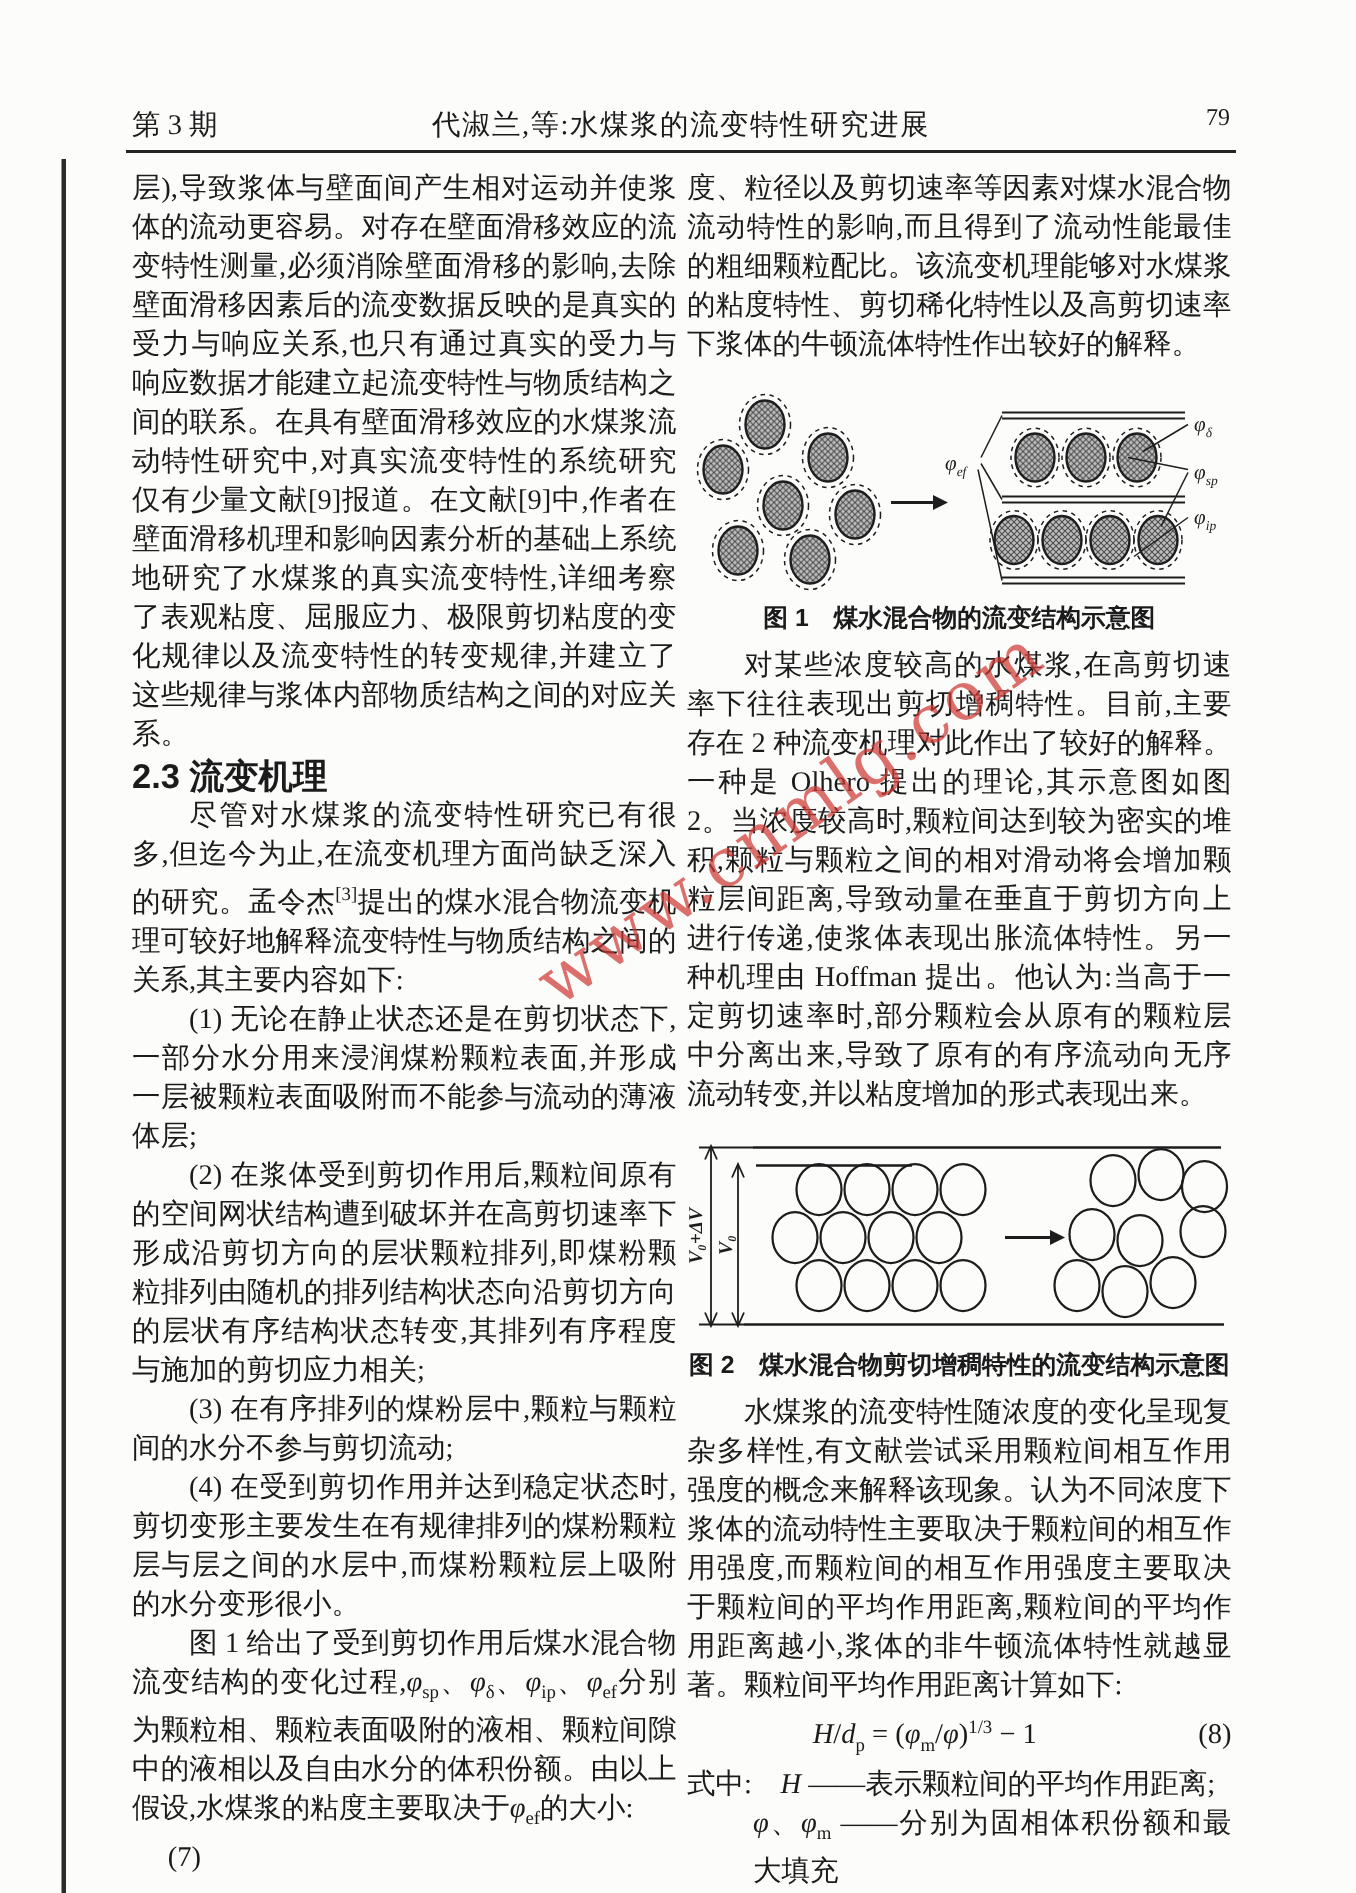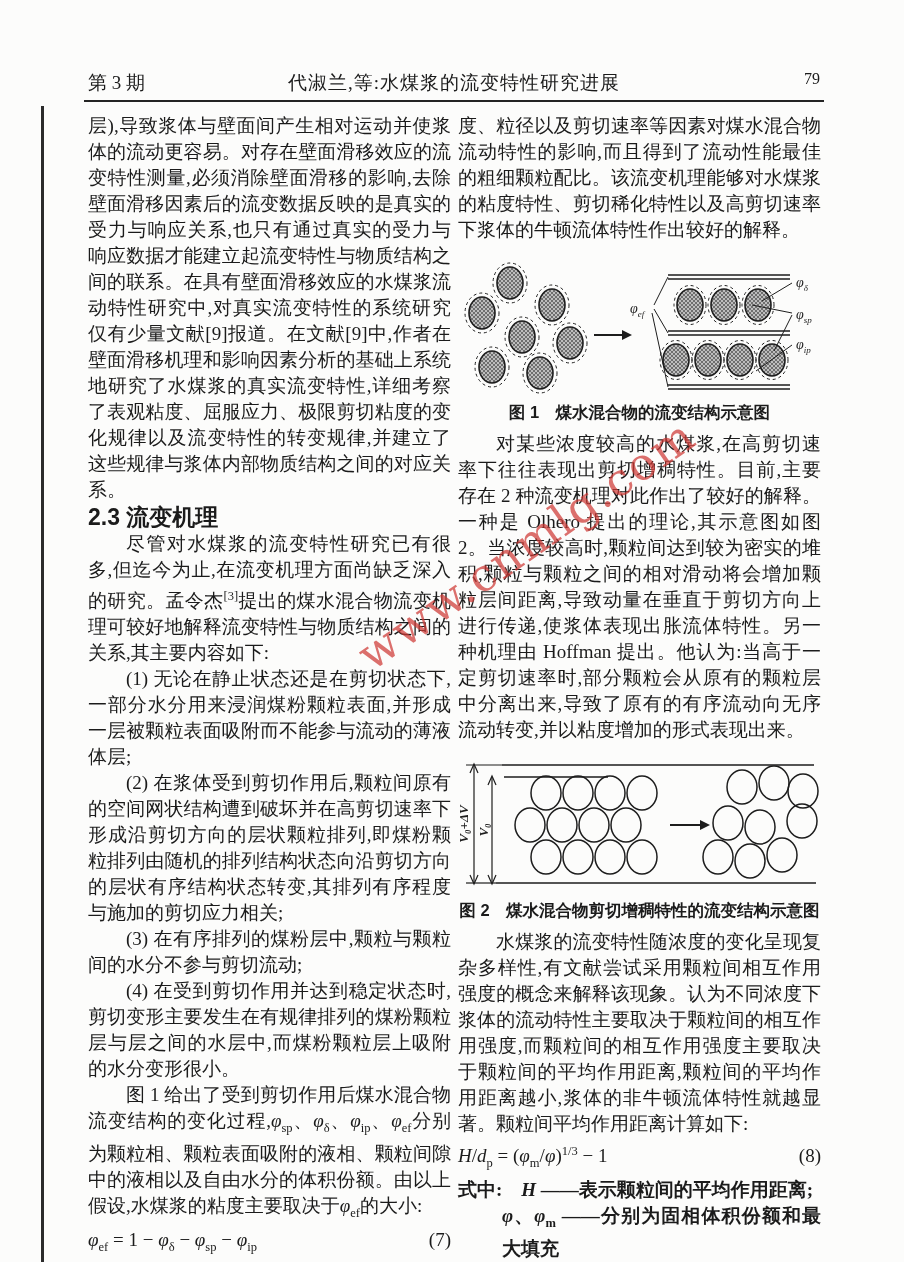--- a/index.html
+++ b/index.html
@@ -22,34 +22,34 @@
   .col-left { left:88px; }
   .col-right { left:458px; }
   .para { text-indent:2em; }
   .para.noindent { text-indent:0; }
   .r-sub { vertical-align:sub; font-size:0.66em; }
   .r-sup { vertical-align:super; font-size:0.66em; }
   .r-i { font-style:italic; }
   .section-heading { font-family:"Liberation Sans","DejaVu Sans",sans-serif; font-weight:700; font-size:23px; line-height:28px; }
 
   .equation { display:flex; align-items:baseline; line-height:28px; }
-  .eq-body { flex:1; }
+  .eq-body { flex:1; text-align:center; }
   .eq-num { width:46px; text-align:right; }
 
   figure { margin:6px 0 8px 0; }
   figure svg { display:block; }
   figcaption {
     font-family:"Liberation Sans","DejaVu Sans",sans-serif;
     font-weight:700; font-size:16.5px; text-align:center; line-height:22px; margin-top:2px;
     text-indent:0;
   }
   .fig-label { font-style:italic; font-size:14px; }
   .fig-sub { font-size:9px; }
 
-  .def-row { line-height:26px;font-weight:bold; }
+  .def-row { line-height:26px; }
   .def-2 { padding-left:76px; }
   .def-3 { padding-left:44px; }
 
   .watermark {
     position:absolute; left:378px; top:628px;
     transform:rotate(-35deg); transform-origin:left bottom;
     font-family:"DejaVu Serif",serif;
     font-size:45px; letter-spacing:2px;
     color:rgba(206,57,52,0.72);
     pointer-events:none; white-space:nowrap; z-index:5;
@@ -70,21 +70,20 @@
 <div class="col col-left">
   <p class="para noindent"><span>层),导致浆体与壁面间产生相对运动并使浆体的流动更容易。对存在壁面滑移效应的流变特性测量,必须消除壁面滑移的影响,去除壁面滑移因素后的流变数据反映的是真实的受力与响应关系,也只有通过真实的受力与响应数据才能建立起流变特性与物质结构之间的联系。在具有壁面滑移效应的水煤浆流动特性研究中,对真实流变特性的系统研究仅有少量文献[9]报道。在文献[9]中,作者在壁面滑移机理和影响因素分析的基础上系统地研究了水煤浆的真实流变特性,详细考察了表观粘度、屈服应力、极限剪切粘度的变化规律以及流变特性的转变规律,并建立了这些规律与浆体内部物质结构之间的对应关系。</span></p>
   <h3 class="section-heading">2.3  流变机理</h3>
   <p class="para"><span>尽管对水煤浆的流变特性研究已有很多,但迄今为止,在流变机理方面尚缺乏深入的研究。孟令杰</span><span class="r-sup">[3]</span><span>提出的煤水混合物流变机理可较好地解释流变特性与物质结构之间的关系,其主要内容如下:</span></p>
   <p class="para"><span>(1) 无论在静止状态还是在剪切状态下,一部分水分用来浸润煤粉颗粒表面,并形成一层被颗粒表面吸附而不能参与流动的薄液体层;</span></p>
   <p class="para"><span>(2) 在浆体受到剪切作用后,颗粒间原有的空间网状结构遭到破坏并在高剪切速率下形成沿剪切方向的层状颗粒排列,即煤粉颗粒排列由随机的排列结构状态向沿剪切方向的层状有序结构状态转变,其排列有序程度与施加的剪切应力相关;</span></p>
   <p class="para"><span>(3) 在有序排列的煤粉层中,颗粒与颗粒间的水分不参与剪切流动;</span></p>
   <p class="para"><span>(4) 在受到剪切作用并达到稳定状态时,剪切变形主要发生在有规律排列的煤粉颗粒层与层之间的水层中,而煤粉颗粒层上吸附的水分变形很小。</span></p>
   <p class="para"><span>图 1 给出了受到剪切作用后煤水混合物流变结构的变化过程,</span><span class="r-i">φ</span><span class="r-sub">sp</span><span>、</span><span class="r-i">φ</span><span class="r-sub">δ</span><span>、</span><span class="r-i">φ</span><span class="r-sub">ip</span><span>、</span><span class="r-i">φ</span><span class="r-sub">ef</span><span>分别为颗粒相、颗粒表面吸附的液相、颗粒间隙中的液相以及自由水分的体积份额。由以上假设,水煤浆的粘度主要取决于</span><span class="r-i">φ</span><span class="r-sub">ef</span><span>的大小:</span></p>
   <div class="equation">
-    <span class="eq-body"><span class="r-i">φ</span><span class="r-sub">ef</span><span> = 1 − </span><span class="r-i">φ</span><span class="r-sub">δ</span><span> − </span><span class="r-i">φ</span><span class="r-sub">sp</span><span> − </span><span class="r-i">φ</span><span class="r-sub">ip</span></span>
     <span class="eq-num">(7)</span>
   </div>
   <p class="para"></p>
 </div>
 
 <div class="col col-right">
   <p class="para noindent"><span>度、粒径以及剪切速率等因素对煤水混合物流动特性的影响,而且得到了流动性能最佳的粗细颗粒配比。该流变机理能够对水煤浆的粘度特性、剪切稀化特性以及高剪切速率下浆体的牛顿流体特性作出较好的解释。</span></p>
 
   <figure>
     <svg width="363" height="150" viewBox="0 0 363 150">

